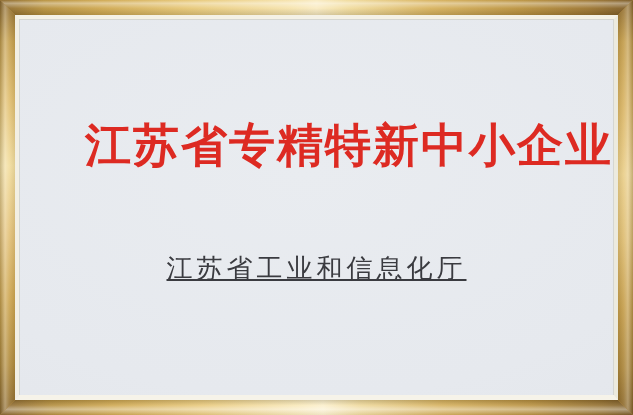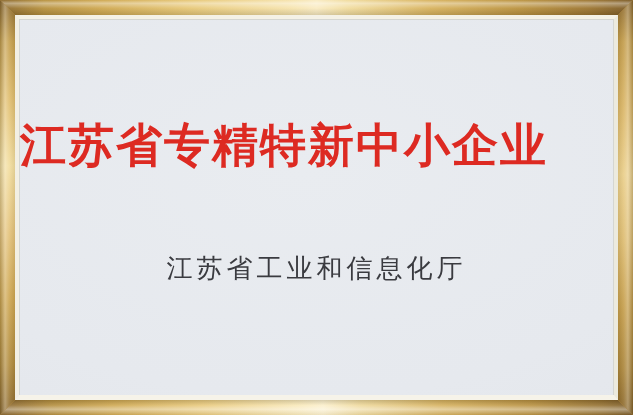--- a/index.html
+++ b/index.html
@@ -147,41 +147,42 @@
         #e6e9ee 55%,
         #e2e5ea 100%);
     box-sizing: border-box;
   }
 
   .title {
     position: absolute;
     top: 96px;
     left: 0;
     width: 593px;
-    text-align: left;
+    text-align: right;
     color: #dd2a22;
     font-size: 46px;
     font-weight: 700;
     letter-spacing: 2px;
     line-height: 58px;
     white-space: nowrap;
   }
 
   .subtitle {
     position: absolute;
     top: 230px;
     left: 0;
     width: 593px;
     text-align: center;
     color: #3a3b40;
     font-size: 26px;
     font-weight: 400;
     letter-spacing: 4px;
     line-height: 36px;
     white-space: nowrap;
+    text-decoration: underline;
   }
 </style>
 </head>
 <body>
 
 <div class="plaque">
 
   <div class="frame-side frame-top"></div>
   <div class="frame-side frame-bottom"></div>
   <div class="frame-side frame-left"></div>

